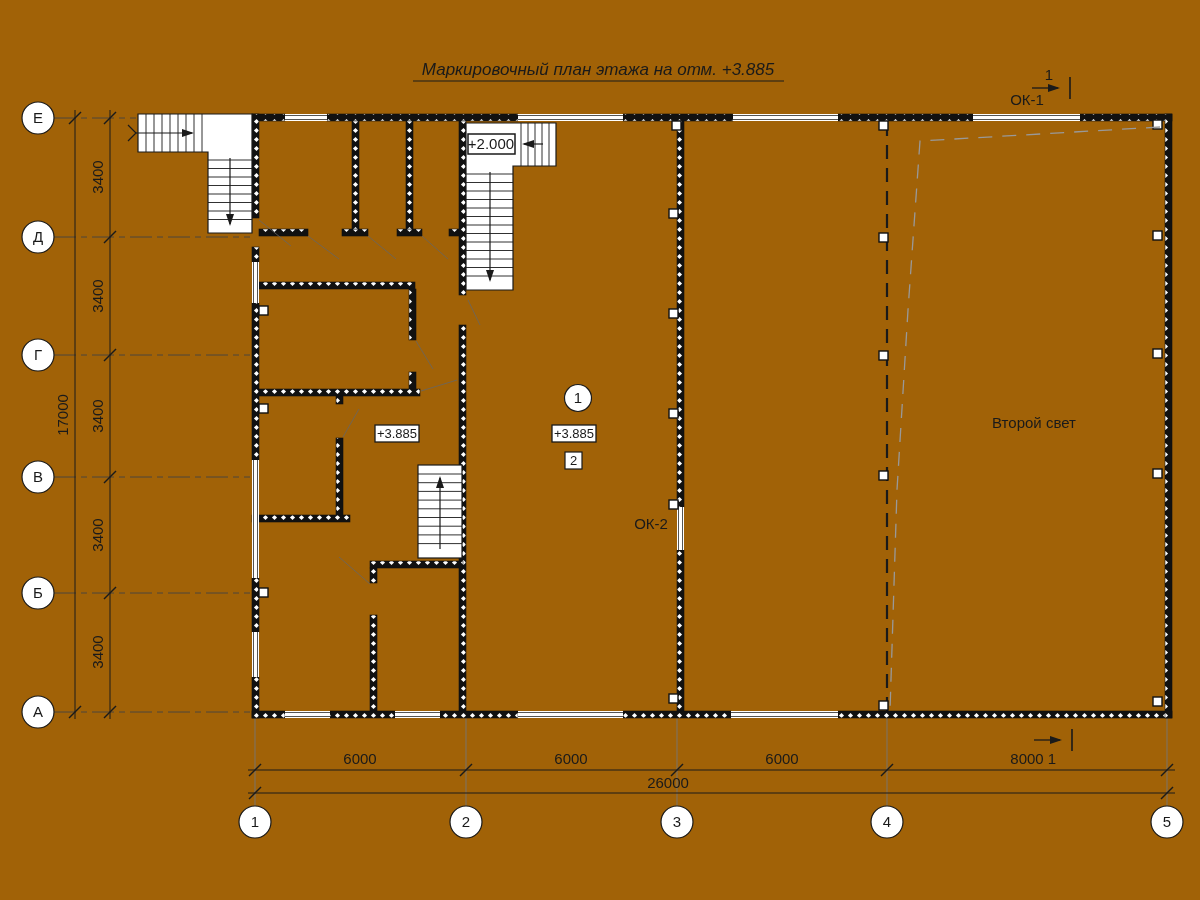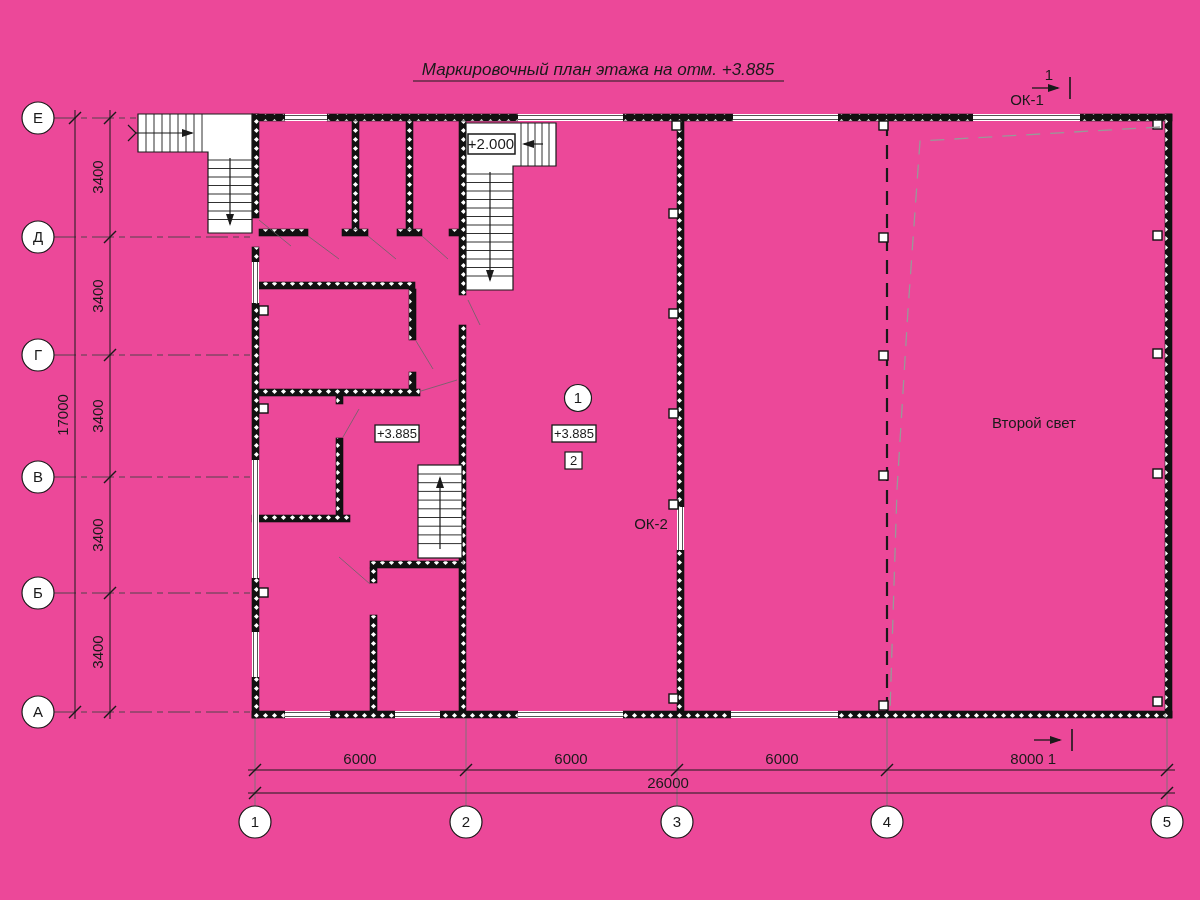--- a/index.html
+++ b/index.html
@@ -1,16 +1,16 @@
 <!DOCTYPE html>
 <html><head>
 <meta charset="utf-8">
 <style>
   html,body{margin:0;padding:0;background:#fff;}
-  .sheet{position:relative;width:1200px;height:900px;background:#ec4899;overflow:hidden;
+  .sheet{position:relative;width:1200px;height:900px;background:#a16207;overflow:hidden;
          font-family:"Liberation Sans", sans-serif;}
   svg text{font-family:"Liberation Sans", sans-serif;fill:#1a1a1a;}
   .title-text{font-size:17px;font-style:italic;}
   .dim-text{font-size:15px;}
   .axis-text{font-size:15px;}
   .mark-text{font-size:15px;}
   .small-mark{font-size:13px;}
 </style>
 </head>
 <body>

